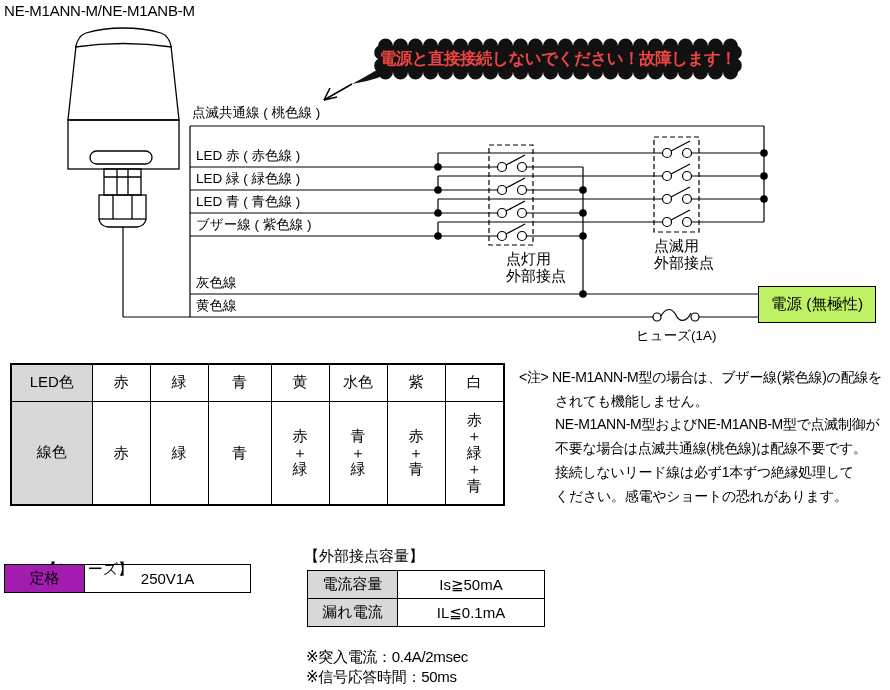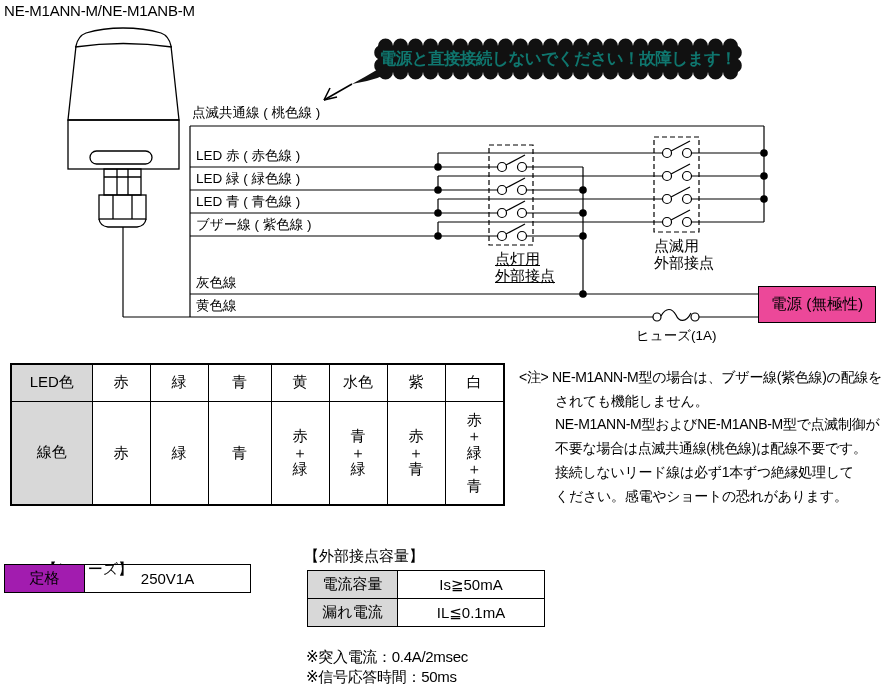--- a/index.html
+++ b/index.html
@@ -9,25 +9,25 @@
     overflow:hidden;
   }
   .abs{position:absolute;}
   .title{left:4px;top:2px;font-size:15px;letter-spacing:-0.2px;}
   .diagram-svg{position:absolute;left:0;top:0;}
   .wire-label{font-size:13.5px;white-space:nowrap;}
   .contact-label{font-size:15px;line-height:17px;white-space:pre-line;}
   .fuse-label{font-size:13.5px;white-space:nowrap;}
   .power-box{
     left:758px;top:286px;width:116px;height:35px;border:1.6px solid #000;
-    display:flex;align-items:center;justify-content:center;font-size:15.5px;background:#ec4899;
+    display:flex;align-items:center;justify-content:center;font-size:15.5px;background:#bef264;
   }
   .callout-text{
     left:384px;top:46px;width:348px;height:26px;display:flex;align-items:center;justify-content:center;
-    color:#0f766e;font-weight:bold;font-size:16.5px;white-space:nowrap;letter-spacing:-0.5px;
+    color:#ef4444;font-weight:bold;font-size:16.5px;white-space:nowrap;letter-spacing:-0.5px;
   }
   table{border-collapse:collapse;table-layout:fixed;}
   th,td{border:1px solid #000;text-align:center;padding:4px;font-weight:normal;}
   .led-table{left:10px;top:363px;border:2px solid #000;font-size:15px;}
   .led-table .lbl{background:#d8d8d8;}
   .led-table tr.hdr{height:37px;}
   .led-table tr.body{height:104px;}
   .stack{white-space:pre-line;line-height:16.5px;}
   .note-block{
     left:519px;top:366px;width:372px;font-size:14px;line-height:23.7px;
@@ -181,21 +181,21 @@
   <div class="abs callout-text">電源と直接接続しないでください！故障します！</div>
 
   <div class="abs wire-label" style="left:192px;top:104px;">点滅共通線 ( 桃色線 )</div>
   <div class="abs wire-label" style="left:196px;top:147px;">LED 赤 ( 赤色線 )</div>
   <div class="abs wire-label" style="left:196px;top:170px;">LED 緑 ( 緑色線 )</div>
   <div class="abs wire-label" style="left:196px;top:193px;">LED 青 ( 青色線 )</div>
   <div class="abs wire-label" style="left:196px;top:216px;">ブザー線 ( 紫色線 )</div>
   <div class="abs wire-label" style="left:196px;top:274px;">灰色線</div>
   <div class="abs wire-label" style="left:196px;top:297px;">黄色線</div>
 
-  <div class="abs contact-label" style="left:495px;top:250px;text-decoration:underline;">点灯用
+  <div class="abs contact-label" style="left:506px;top:250px;">点灯用
 外部接点</div>
   <div class="abs contact-label" style="left:654px;top:237px;">点滅用
 外部接点</div>
 
   <div class="abs fuse-label" style="left:636px;top:327px;">ヒューズ(1A)</div>
   <div class="abs power-box">
     <span>電源 (無極性)</span>
   </div>
 
   <table class="abs led-table">

